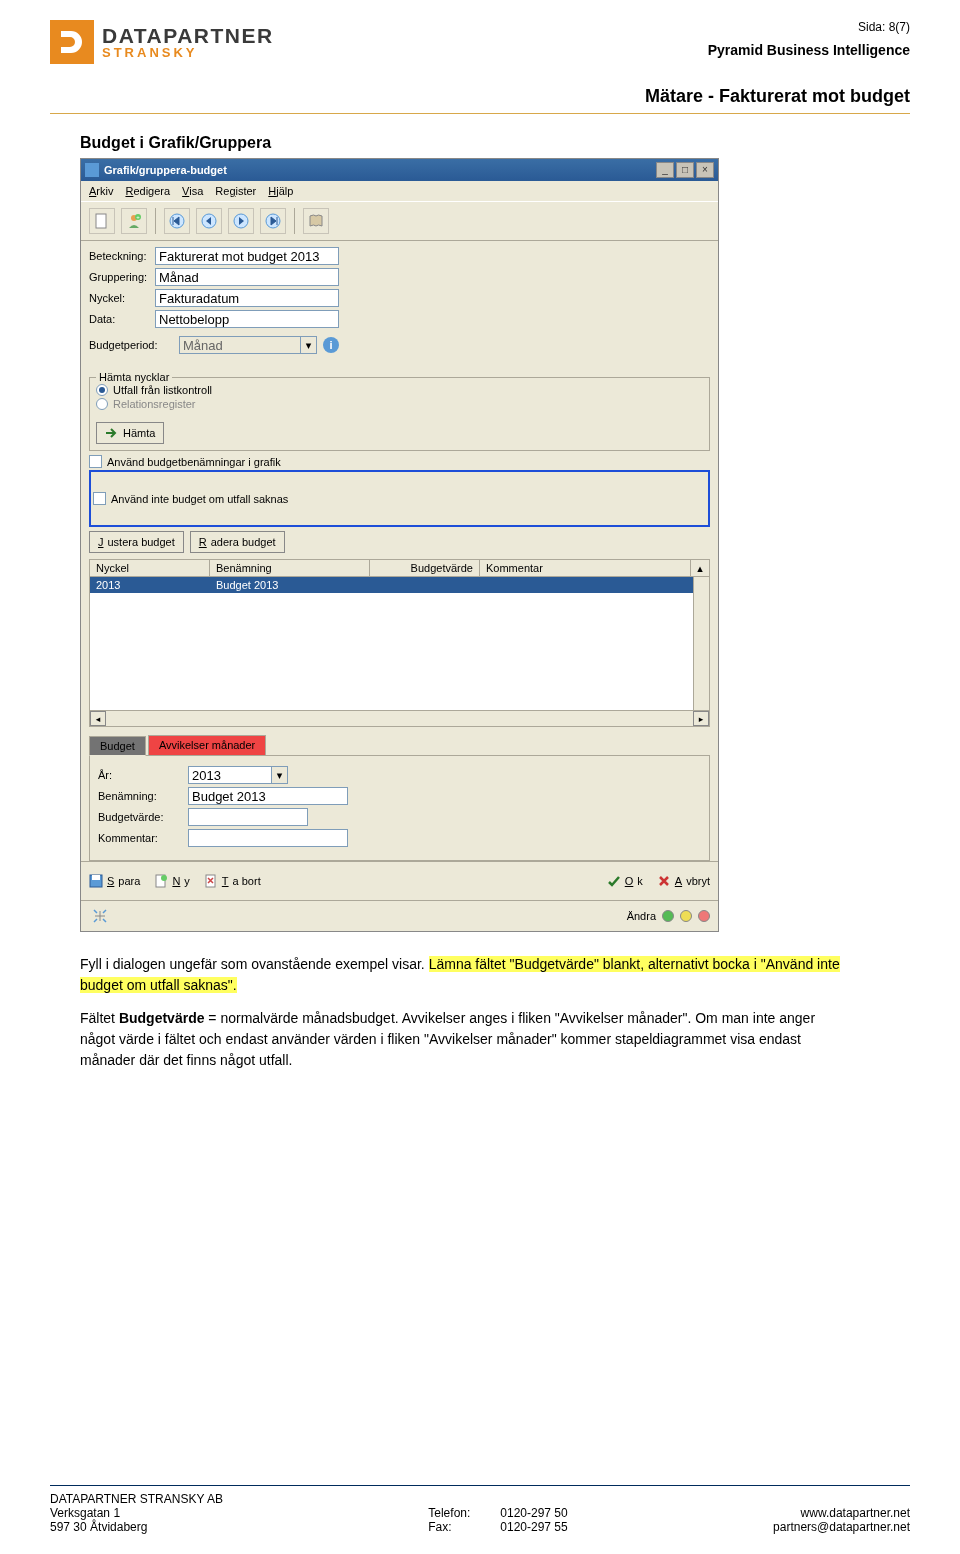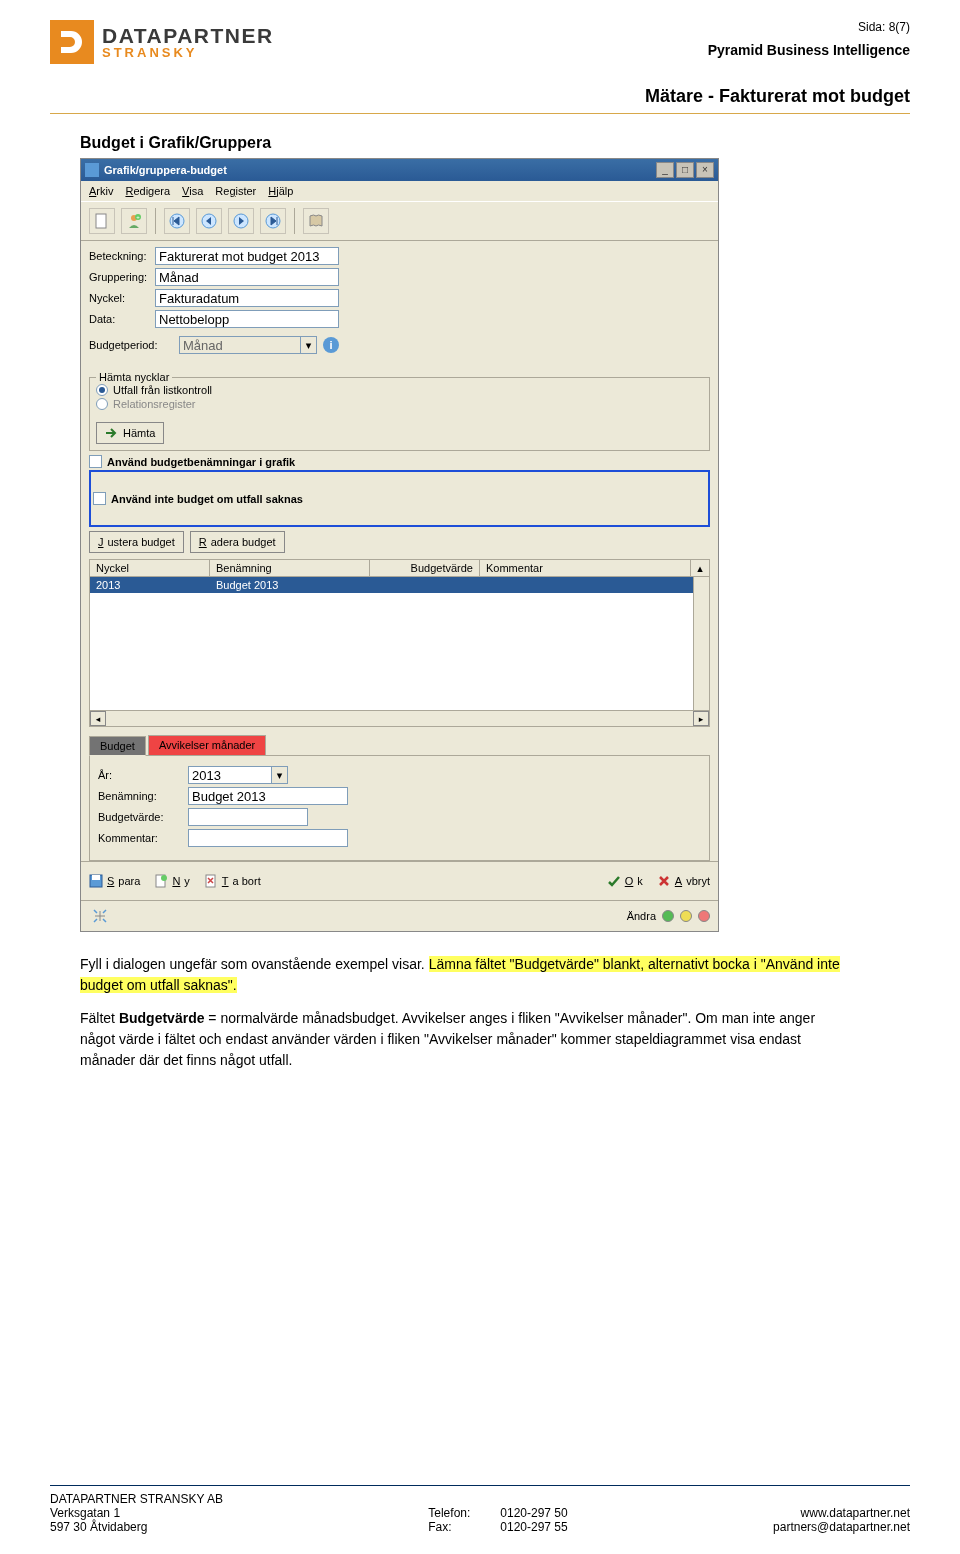--- a/index.html
+++ b/index.html
@@ -41,21 +41,21 @@
   .finput.dis { background: #ece9d8; color: #666; }
   .dropdown { display: flex; }
   .dropdown .arr { width: 16px; height: 18px; background: #ece9d8; border: 1px solid #7f9db9; border-left: none; display: flex; align-items: center; justify-content: center; }
   .fieldset { border: 1px solid #aca899; padding: 4px 6px 6px 6px; position: relative; margin-bottom: 4px; }
   .fieldset .legend { position: absolute; top: -7px; left: 6px; background: #ece9d8; padding: 0 3px; font-size: 11px; }
   .radio-row { display: flex; align-items: center; gap: 5px; margin: 2px 0; }
   .radio { width: 12px; height: 12px; border: 1px solid #7f9db9; border-radius: 50%; background: #fff; display:flex; align-items:center; justify-content:center; }
   .radio.sel::after { content:""; width:6px; height:6px; background:#2a5a95; border-radius:50%; }
   .radio-row.dis { color: #888; }
   .btn { height: 22px; background: #ece9d8; border: 1px solid #888; padding: 0 8px; display: inline-flex; align-items: center; gap: 4px; font-size: 11px; }
-  .chk-row { display: flex; align-items: center; gap: 5px; margin: 2px 0; font-weight: bold; }
+  .chk-row { display: flex; align-items: center; gap: 5px; margin: 2px 0; }
   .chk { width: 13px; height: 13px; border: 1px solid #7f9db9; background: #fff; }
   .redbox { border: 2px solid #1d4ed8; padding: 18px 2px; }
   .btn-row { display: flex; gap: 6px; margin-top: 4px; }
   .grid-head { display: flex; background: #ece9d8; border: 1px solid #aca899; margin-top: 6px; }
   .gh { border-right: 1px solid #aca899; padding: 2px 6px; font-size: 11px; }
   .gh1 { width: 120px; }
   .gh2 { width: 160px; }
   .gh3 { width: 110px; text-align: right; }
   .gh4 { flex: 1; }
   .gh-scroll { width: 18px; background: #ece9d8; display:flex; align-items:center; justify-content:center; }

